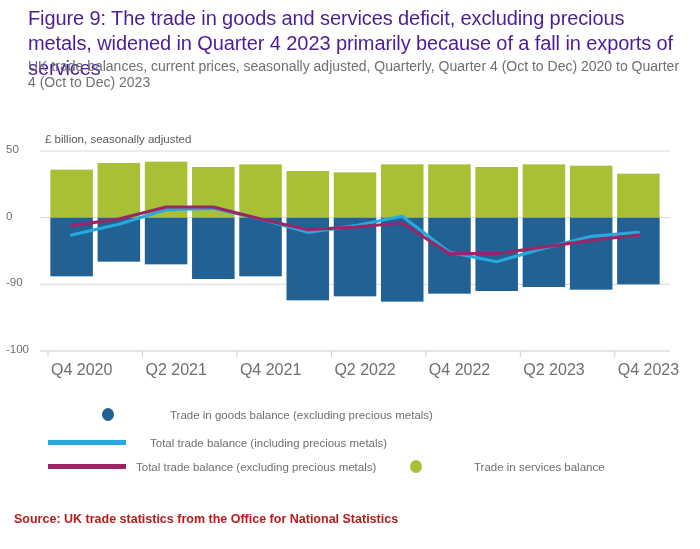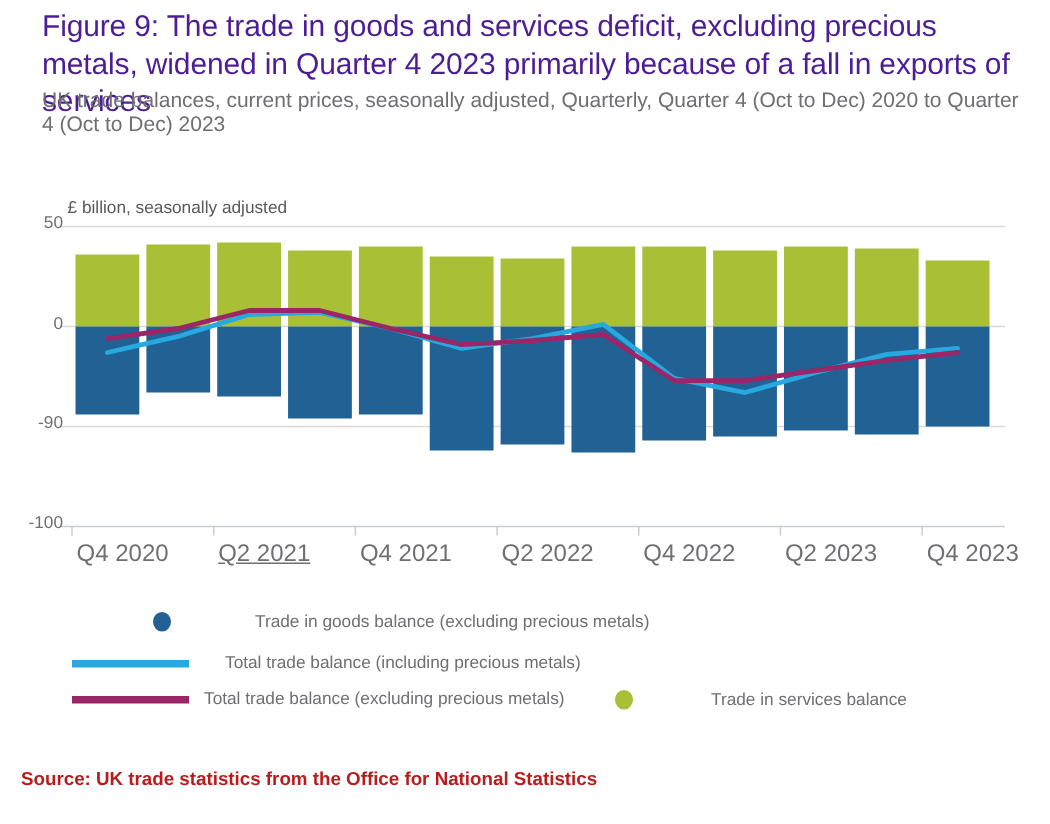--- a/index.html
+++ b/index.html
@@ -21,21 +21,21 @@
     font-size:14px; line-height:16px; color:#6f6f73; text-align:left;
   }
   .plot{
     position:absolute; left:0; top:0; width:584px; height:400px;
   }
   .axis-unit{
     position:absolute; left:45px; top:133px;
     font-size:11.5px; color:#58595b;
   }
   .ytick{
-    position:absolute; right:0; width:36px; text-align:right;
+    position:absolute; right:0; width:36px; 
     font-size:11.5px; color:#6f6f73;
   }
   .ylab-wrap{position:absolute; left:0; top:0; width:42px; height:400px;}
   .xtick{
     position:absolute; font-size:16px; color:#6f6f73; white-space:nowrap;
   }
   .legend{position:absolute; left:0; top:396px; width:700px; height:96px;}
   .lg-row{position:absolute; font-size:11.5px; color:#6f6f73; white-space:nowrap;}
   .lg-dot{
     display:inline-block; width:12px; height:13px; border-radius:50%;
@@ -100,21 +100,21 @@
       <path d="M71.6 225.7 L118.8 219.0 L166.1 207.0 L213.3 207.0 L260.5 219.0 L307.8 229.7 L355.0 227.0 L402.2 223.0 L449.5 253.7 L496.7 253.7 L543.9 247.0 L591.2 240.3 L638.4 235.0" fill="none" stroke="#9B2667" stroke-width="3.2" stroke-linejoin="round" stroke-linecap="round"></path>
     </svg>
   <div class="ylab-wrap" id="ylabels">
       <div class="ytick" style="top: 143px;">50</div>
       <div class="ytick" style="top: 209.667px;">0</div>
       <div class="ytick" style="top: 276.333px;">-90</div>
       <div class="ytick" style="top: 343px;">-100</div>
     </div>
   <div id="xlabels">
       <div class="xtick" style="left: 51px; top: 361px;">Q4 2020</div>
-      <div class="xtick" style="left: 145.462px; top: 361px; text-decoration: underline;">Q2 2021</div>
+      <div class="xtick" style="left: 145.462px; top: 361px;">Q2 2021</div>
       <div class="xtick" style="left: 239.923px; top: 361px;">Q4 2021</div>
       <div class="xtick" style="left: 334.385px; top: 361px;">Q2 2022</div>
       <div class="xtick" style="left: 428.846px; top: 361px;">Q4 2022</div>
       <div class="xtick" style="left: 523.308px; top: 361px;">Q2 2023</div>
       <div class="xtick" style="left: 617.769px; top: 361px;">Q4 2023</div>
     </div>
 </div>
 
 <div class="legend" id="legend">
     <div class="lg-row" style="left: 58px; top: 12px; padding-left: 44px;"><span class="lg-dot" style="background: rgb(34, 97, 147);"></span><span class="lg-txt" style="margin-left: 56px;">Trade in goods balance (excluding precious metals)</span></div>

